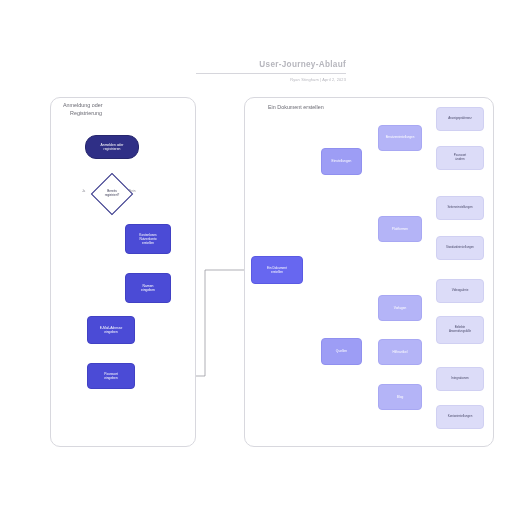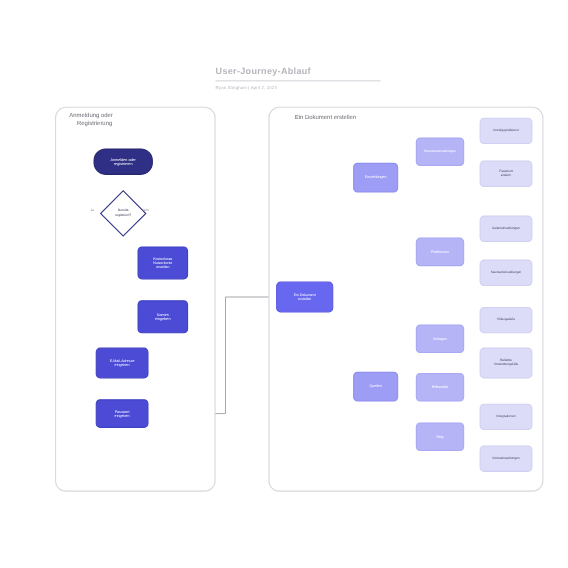--- a/index.html
+++ b/index.html
@@ -7,21 +7,21 @@
     width:516px;height:516px;
     background:#ffffff;
     font-family:"Liberation Sans",sans-serif;
     overflow:hidden;
     position:relative;
   }
   #canvas{position:absolute;inset:0;}
   svg.wires{position:absolute;left:0;top:0;width:516px;height:516px;pointer-events:none;}
 
   
-  .title-wrap{position:absolute;left:196px;top:60px;width:150px;text-align:left;}
+  .title-wrap{position:absolute;left:196px;top:60px;width:150px;text-align:right;}
   .title{
     font-size:8.2px;font-weight:bold;color:#b6b6bd;letter-spacing:.3px;
     padding-bottom:3.5px;border-bottom:1px solid #d6d6dc;
   }
   .subtitle{margin-top:3.5px;font-size:3.9px;color:#b6b6bd;letter-spacing:.15px;}
 
   
   .panel{
     position:absolute;border:1px solid #d8d8de;border-radius:10px;background:#fff;
   }

